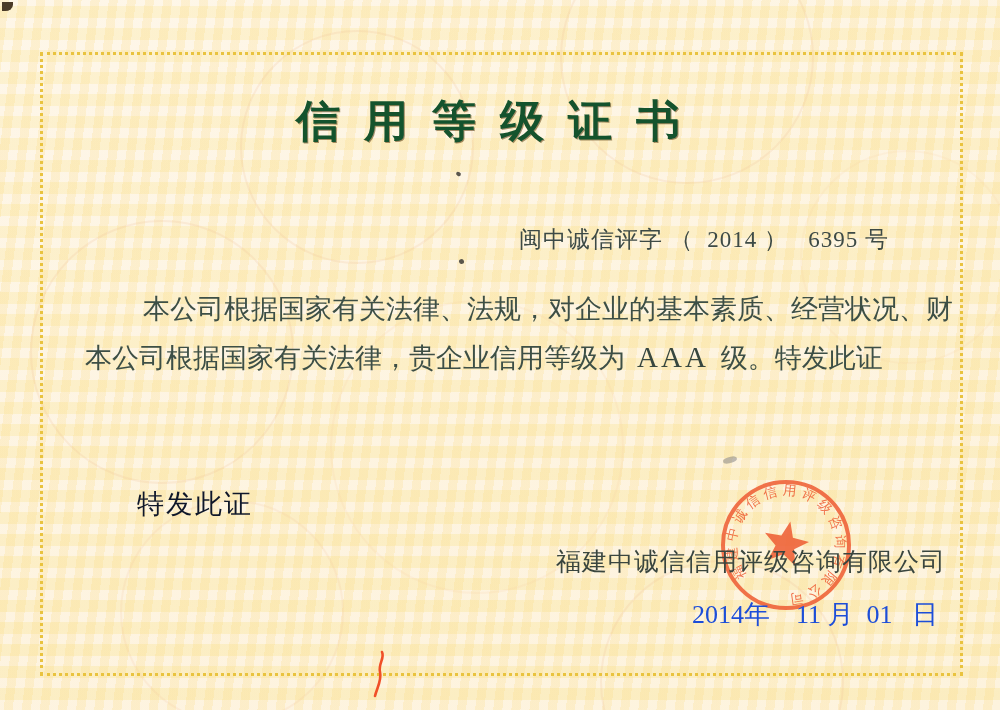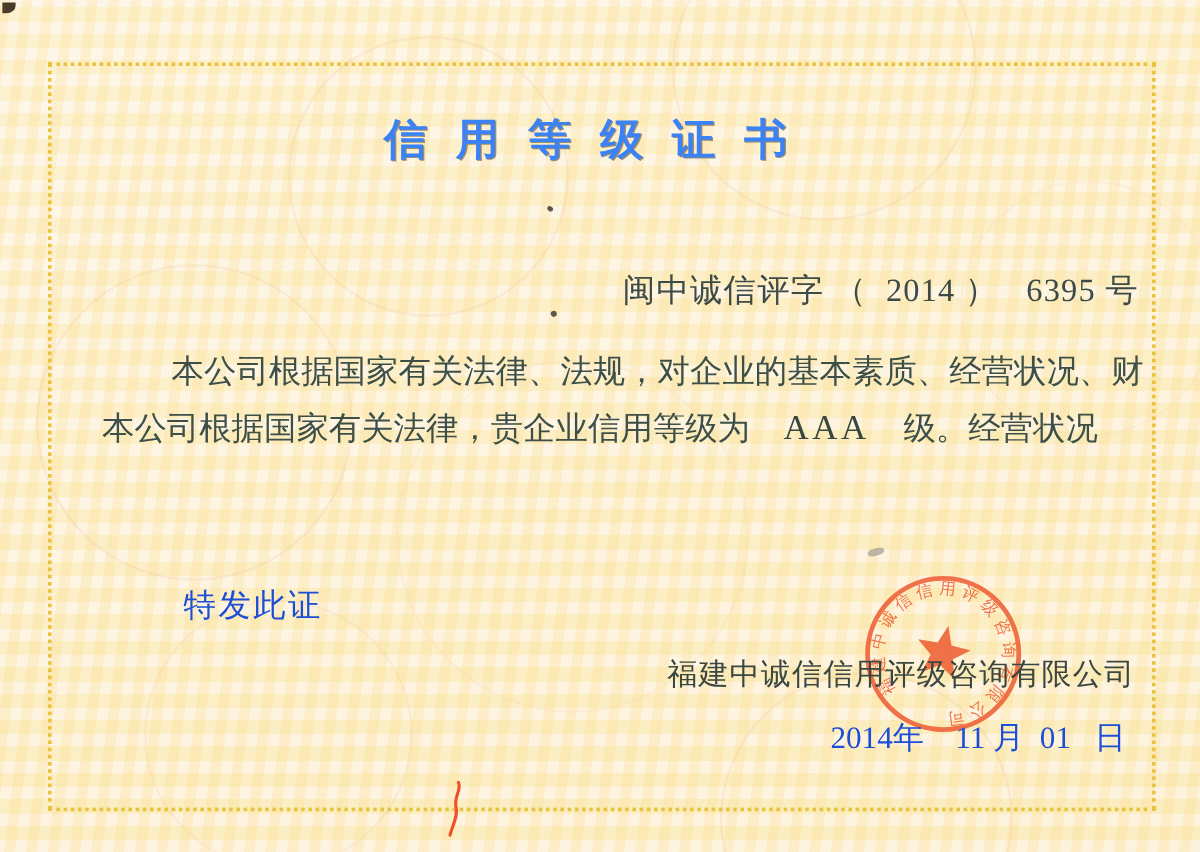--- a/index.html
+++ b/index.html
@@ -21,34 +21,34 @@
   .wr4{left:330px;top:300px;width:290px;height:290px;border-color:rgba(246,205,160,.16);}
   .wr5{left:600px;top:560px;width:240px;height:240px;}
   .wr6{left:120px;top:500px;width:220px;height:220px;border-color:rgba(242,190,150,.15);}
   .wr7{left:800px;top:150px;width:210px;height:210px;border-color:rgba(246,205,160,.15);}
 
   .gold-frame{position:absolute;left:40px;top:52px;width:917px;height:618px;
     border:3px dotted #e9c33f;}
 
   .cert-title{position:absolute;left:0;top:92px;width:1000px;text-align:center;
     font-family:"DejaVu Sans","Liberation Sans",sans-serif;font-weight:700;
-    font-size:36px;letter-spacing:24px;color:#3b82f6;
+    font-size:44px;letter-spacing:24px;color:#14532d;
     text-shadow:1px 1px 0 rgba(90,58,16,.55);white-space:nowrap;}
 
-  .ref-line{position:absolute;left:519px;top:224px;font-size:27px;color:#3d4a46;
+  .ref-line{position:absolute;left:519px;top:224px;font-size:23px;color:#3d4a46;
     white-space:pre;letter-spacing:1px;text-align:right;}
 
   .body-block{position:absolute;left:85px;top:285px;width:845px;
     font-size:27px;line-height:48px;color:#3d4f46;}
   .body-line{white-space:pre;height:48px;}
   .indent{text-indent:58px;text-align:center;}
-  .rating{font-size:29px;letter-spacing:3px;margin:0 28px;color:#37473f;}
+  .rating{font-size:29px;letter-spacing:3px;margin:0 12px;color:#37473f;}
 
-  .closing-line{position:absolute;left:153px;top:486px;font-size:27px;
-    color:#1d4ed8;letter-spacing:2px;}
+  .closing-line{position:absolute;left:137px;top:486px;font-size:27px;
+    color:#0f172a;letter-spacing:2px;}
 
   .issuer-line{position:absolute;left:556px;top:545px;font-size:25px;
     color:#3a463f;letter-spacing:1px;z-index:3;white-space:nowrap;}
   .date-line{position:absolute;left:692px;top:597px;font-size:26px;
     color:#1d4ed8;white-space:pre;z-index:3;}
 
   .seal{position:absolute;left:712px;top:475px;width:148px;height:142px;z-index:2;opacity:.85;}
 
   .red-mark{position:absolute;left:368px;top:648px;z-index:2;}
 
@@ -74,21 +74,21 @@
 <div class="wring wr7"></div>
 
 <div class="gold-frame"></div>
 
 <div class="cert-title">信用等级证书</div>
 
 <div class="ref-line">闽中诚信评字 （  2014 ）   6395 号</div>
 
 <div class="body-block">
   <div class="body-line indent">本公司根据国家有关法律、法规，对企业的基本素质、经营状况、财</div>
-  <div class="body-line"><span>本公司根据国家有关法律，贵企业信用等级为</span><span class="rating">AAA</span><span>级。经营状况</span></div>
+  <div class="body-line"><span>本公司根据国家有关法律，贵企业信用等级为</span><span class="rating">AAA</span><span>级。特发此证</span></div>
 </div>
 
 <div class="closing-line">特发此证</div>
 
 <svg class="seal" viewBox="0 0 148 142">
   <circle cx="74" cy="70" r="63" fill="none" stroke="#ee5c32" stroke-width="4"></circle>
   <polygon fill="#ee5c32" points="74,46 79.9,61.5 96.5,62.2 83.5,72.5 88,88.5 74,79.4 60,88.5 64.5,72.5 51.5,62.2 68.1,61.5" transform="rotate(12 74 67)"></polygon>
   <g transform="rotate(-38 74 70)">
     <path id="sealArc" fill="none" d="M 24,70 a 50,50 0 1,1 100,0 a 50,50 0 1,1 -100,0"></path>
     <text font-size="13.5" fill="#ee5c32" letter-spacing="4.5" font-family="Liberation Serif, serif">

